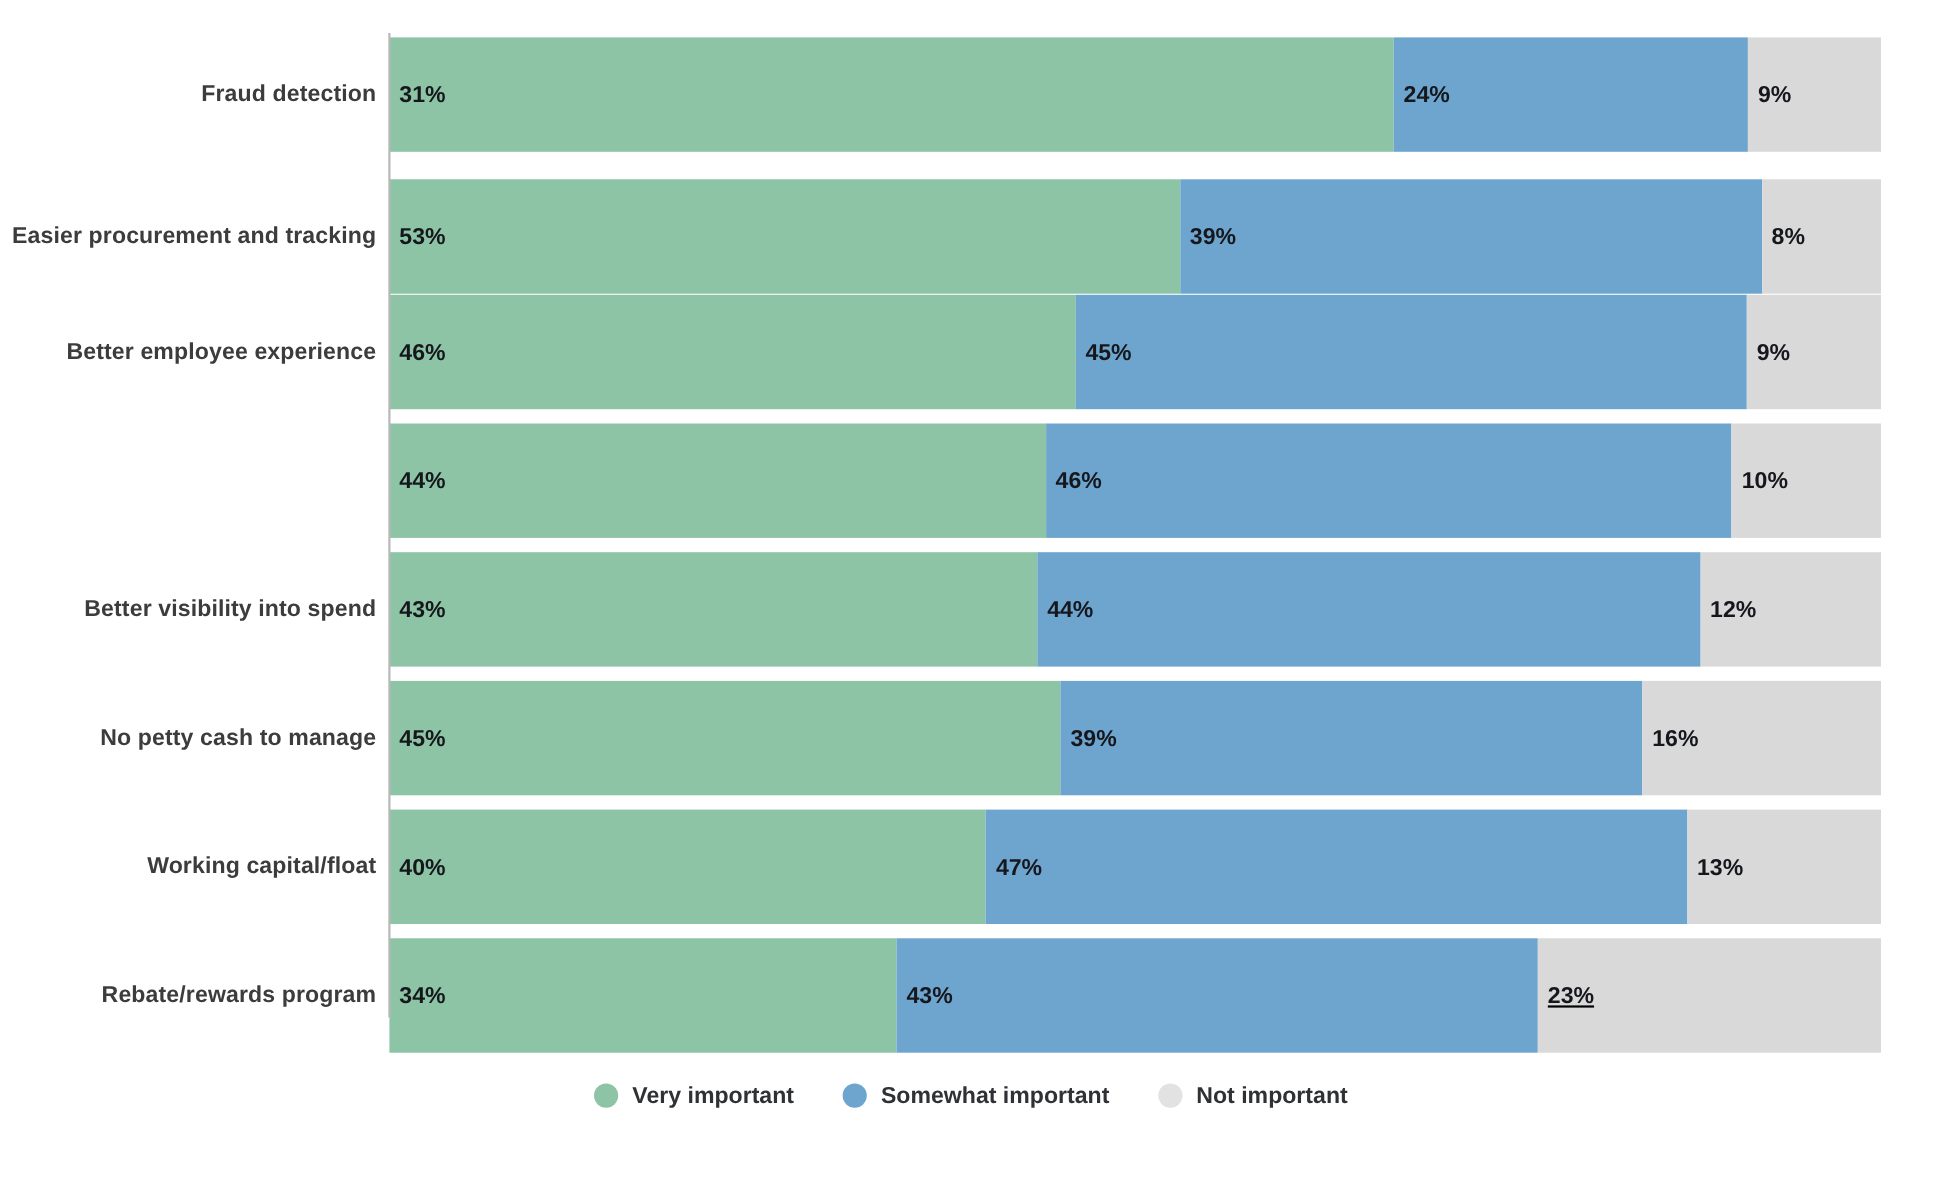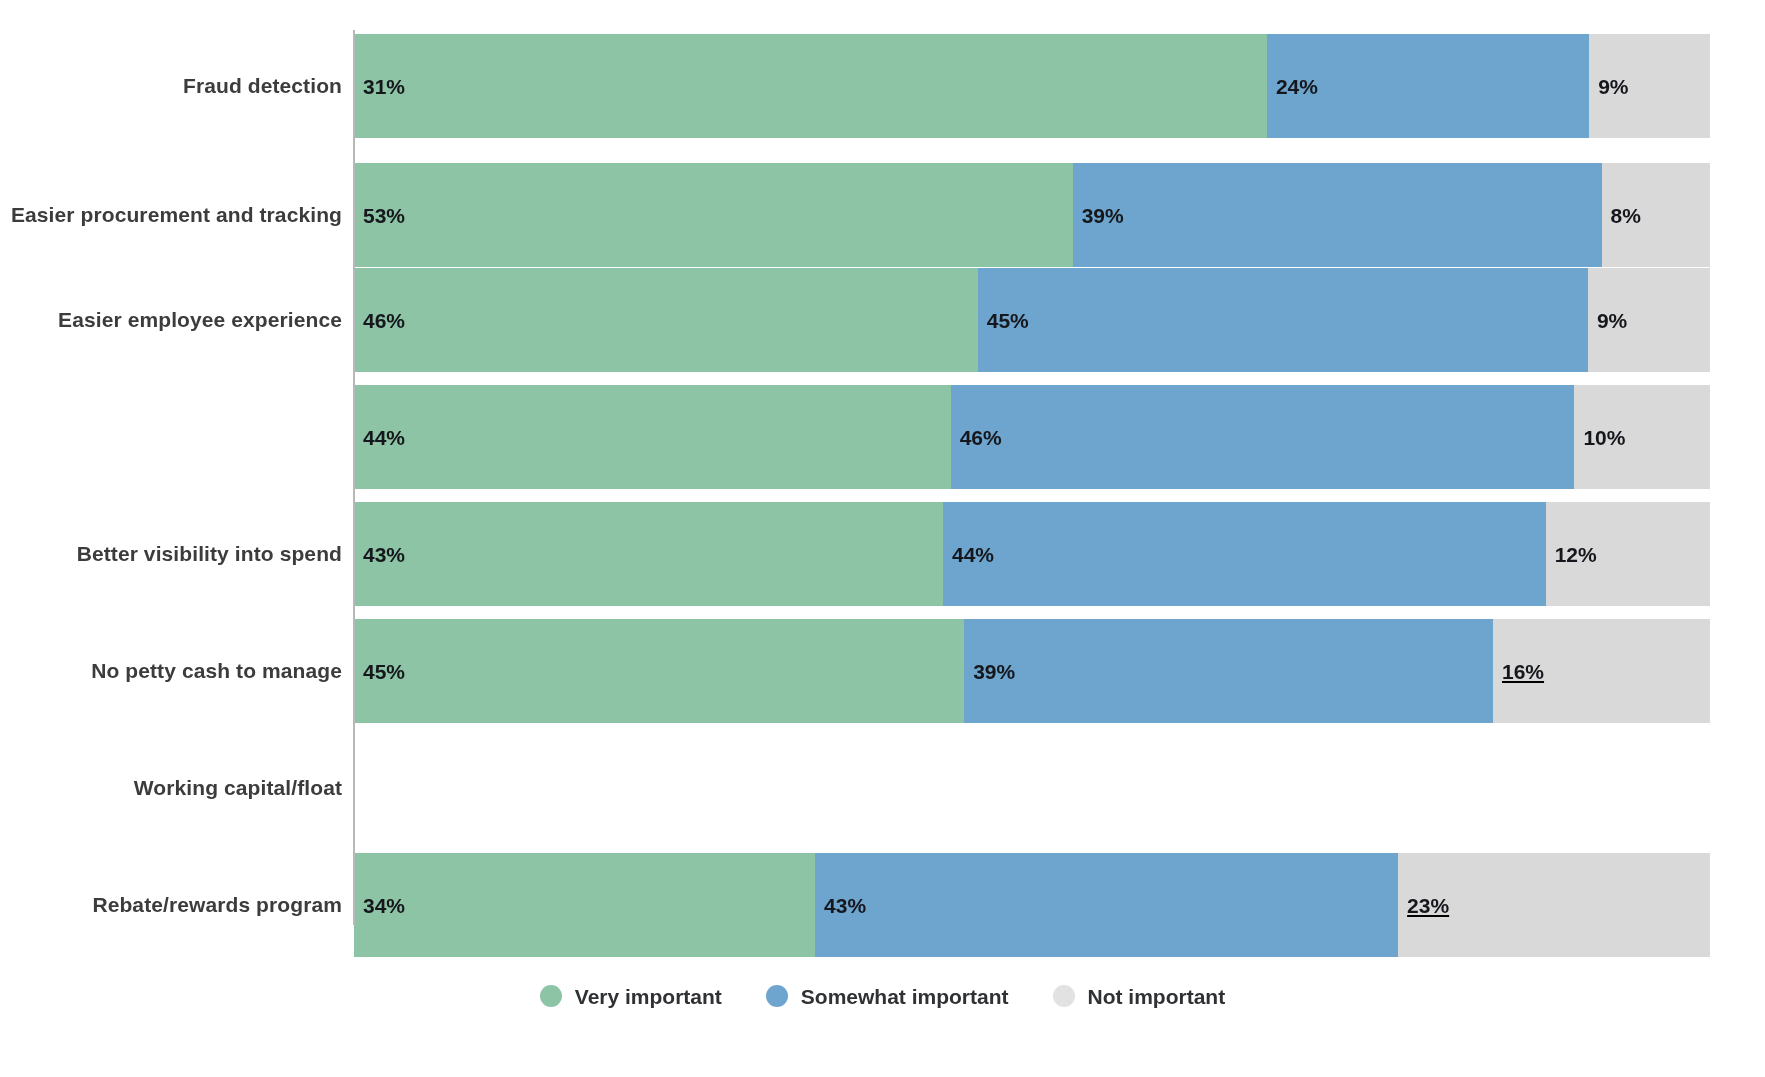--- a/index.html
+++ b/index.html
@@ -151,21 +151,21 @@
           </div>
           <div class="seg seg-somewhat" style="width: 528.84px;">
             <span class="val">39%</span>
           </div>
           <div class="seg seg-not" style="width: 108.48px;">
             <span class="val">8%</span>
           </div>
         </div>
       </div>
       <div class="row" style="top: 268px;">
-        <div class="row-label">Easier employee experience</div>
+        <div class="row-label">Better employee experience</div>
         <div class="bars" style="width: 1356px;">
           <div class="seg seg-very" style="width: 623.76px;">
             <span class="val">46%</span>
           </div>
           <div class="seg seg-somewhat" style="width: 610.2px;">
             <span class="val">45%</span>
           </div>
           <div class="seg seg-not" style="width: 122.04px;">
             <span class="val">9%</span>
           </div>
@@ -200,27 +200,38 @@
       </div>
       <div class="row" style="top: 619px;">
         <div class="row-label">No petty cash to manage</div>
         <div class="bars" style="width: 1356px;">
           <div class="seg seg-very" style="width: 610.2px;">
             <span class="val">45%</span>
           </div>
           <div class="seg seg-somewhat" style="width: 528.84px;">
             <span class="val">39%</span>
           </div>
-          <div class="seg seg-not" style="width: 216.96px; text-decoration: underline;">
+          <div class="seg seg-not" style="width: 216.96px;">
             <span class="val">16%</span>
           </div>
         </div>
       </div>
       <div class="row" style="top: 736px;">
         <div class="row-label">Working capital/float</div>
+        <div class="bars" style="width: 1356px;">
+          <div class="seg seg-very" style="width: 542.4px;">
+            <span class="val">40%</span>
+          </div>
+          <div class="seg seg-somewhat" style="width: 637.32px;">
+            <span class="val">47%</span>
+          </div>
+          <div class="seg seg-not" style="width: 176.28px;">
+            <span class="val">13%</span>
+          </div>
+        </div>
       </div>
       <div class="row" style="top: 853px;">
         <div class="row-label">Rebate/rewards program</div>
         <div class="bars" style="width: 1356px;">
           <div class="seg seg-very" style="width: 461.04px;">
             <span class="val">34%</span>
           </div>
           <div class="seg seg-somewhat" style="width: 583.08px;">
             <span class="val">43%</span>
           </div>

